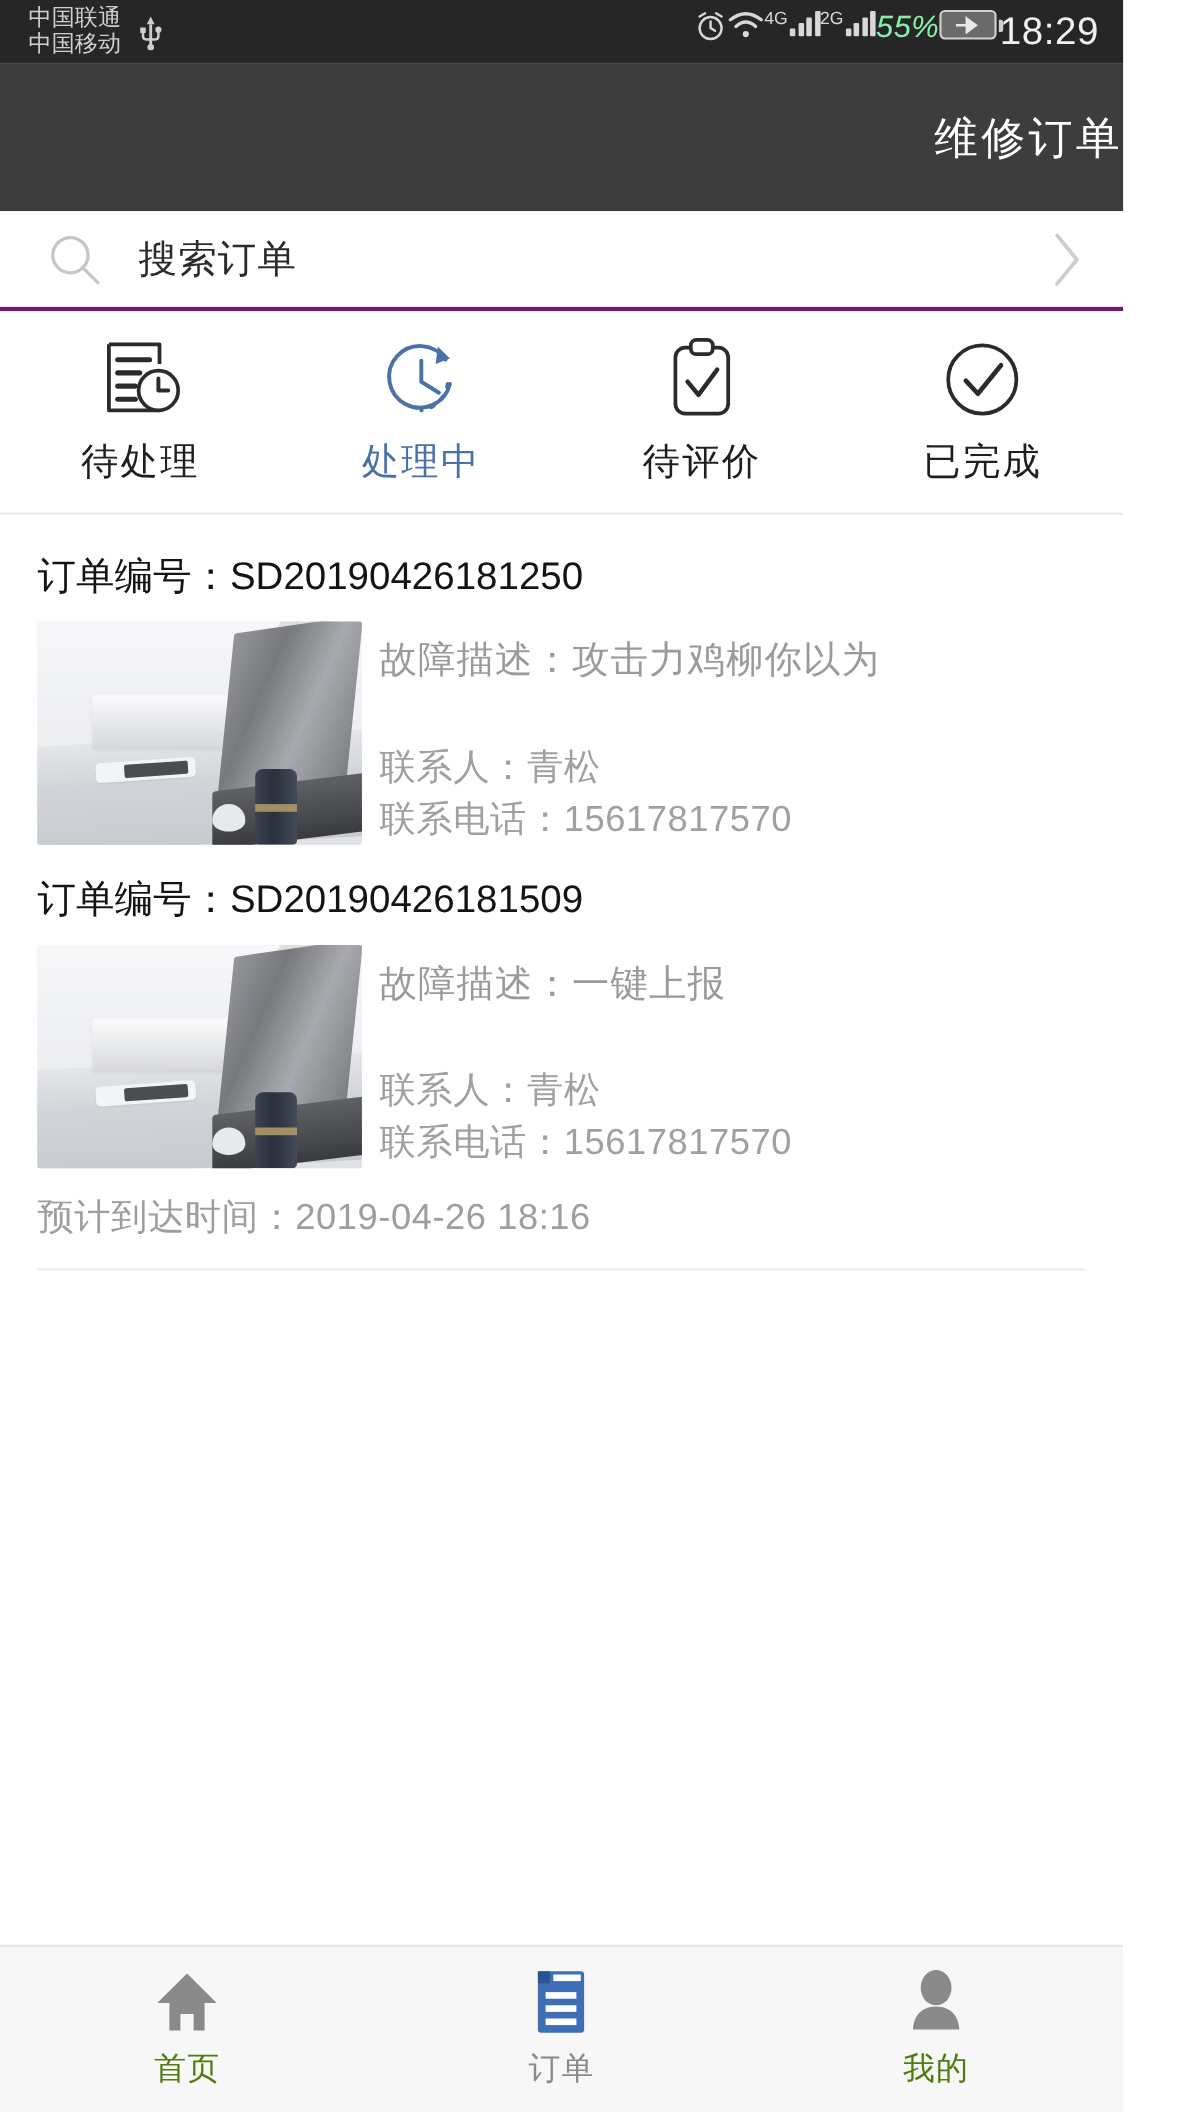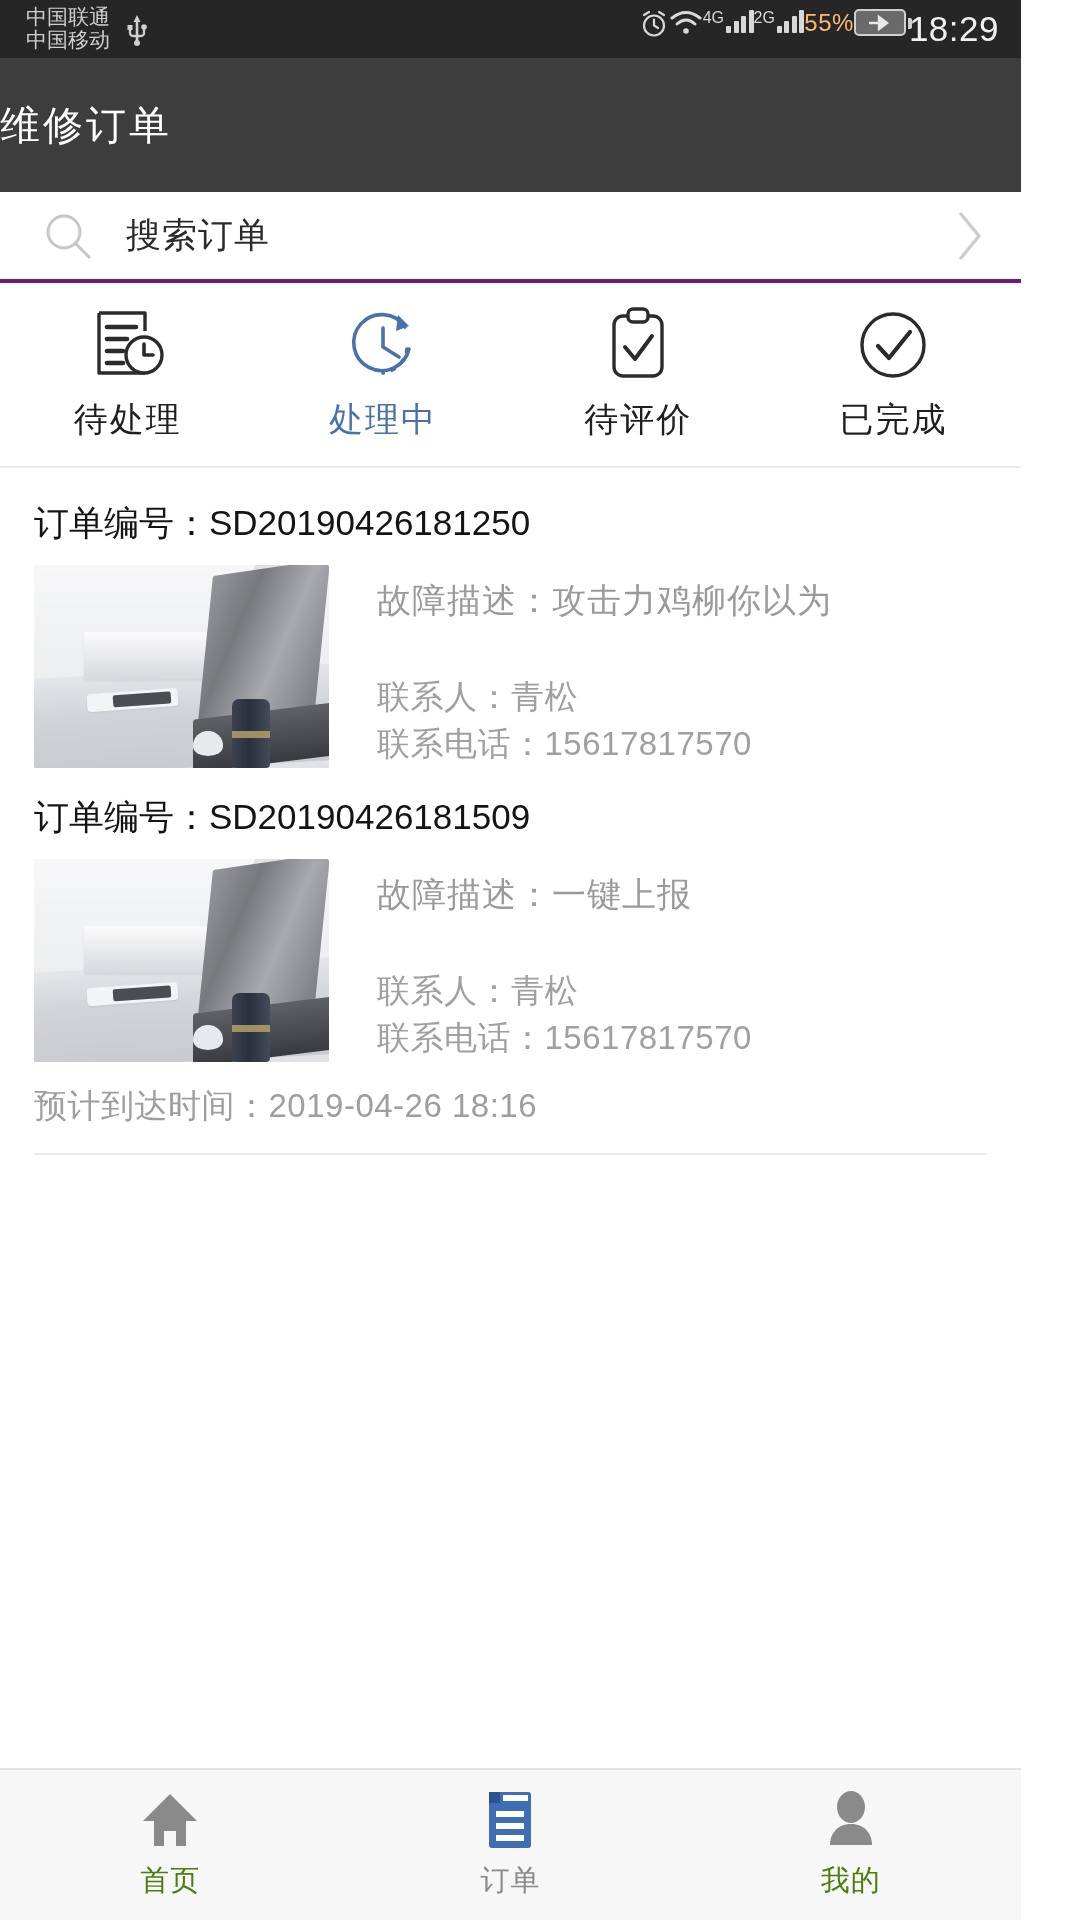--- a/index.html
+++ b/index.html
@@ -46,42 +46,42 @@
     align-items: flex-start;
   }
   .status-right .sig-grp { display: flex; align-items: flex-end; gap: 2px; }
   .gen-label { font-size: 16px; color: #d8d8d8; align-self: flex-start; margin-bottom: 2px; }
   .bars { display: flex; align-items: flex-end; gap: 2.5px; height: 24px; }
   .bars i { width: 5px; background: #d8d8d8; display: block; border-radius: 1px; }
   .bars i:nth-child(1){ height: 7px; }
   .bars i:nth-child(2){ height: 12px; }
   .bars i:nth-child(3){ height: 17px; }
   .bars i:nth-child(4){ height: 23px; }
-  .batt-pct { font-size: 24px; color: #fdba74; letter-spacing: .5px; }
+  .batt-pct { font-size: 28px; color: #86efac; letter-spacing: .5px; font-style: italic; }
   .batt {
     width: 52px; height: 27px;
     border: 2.5px solid #d0d0d0;
     border-radius: 5px;
     position: relative;
     display: flex; align-items: center; justify-content: center;
     background: #6a6a6a;
   }
   .batt::after {
     content: ""; position: absolute; right: -8px; top: 7px;
     width: 4px; height: 11px; background: #d0d0d0; border-radius: 0 2px 2px 0;
   }
   .clock-text { font-size: 35px; color: #f0f0f0; letter-spacing: .5px; margin-left: 3px; }
 
   
   .titlebar {
     flex: 0 0 134px;
     background: #3d3d3d;
     display: flex;
     align-items: center;
-    justify-content: flex-start;
+    justify-content: flex-end;
   }
   .titlebar h1 {
     color: #ffffff;
     font-size: 40px;
     font-weight: 400;
     letter-spacing: 3px;
   }
 
   
   .searchbar {
@@ -227,21 +227,21 @@
   }
   .thumb::after {
     content:"";
     position:absolute; inset:0;
     backdrop-filter: blur(0px);
     background: rgba(255,255,255,0.06);
   }
 
   .order-info {
     flex: 1;
-    padding-left: 48px;
+    padding-left: 16px;
     display: flex;
     flex-direction: column;
   }
   .desc {
     font-size: 34px;
     color: #9a9a9a;
     letter-spacing: 1px;
     padding-top: 14px;
     line-height: 1.25;
   }

